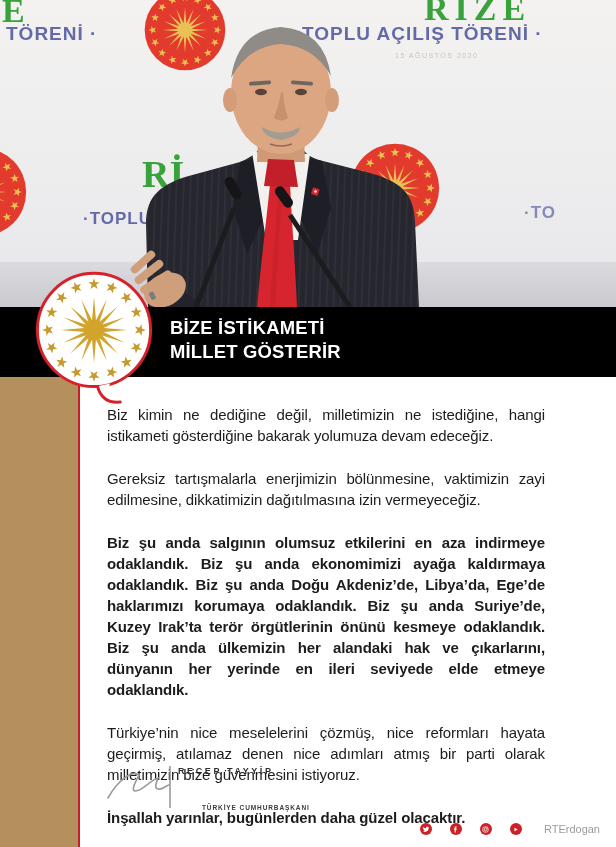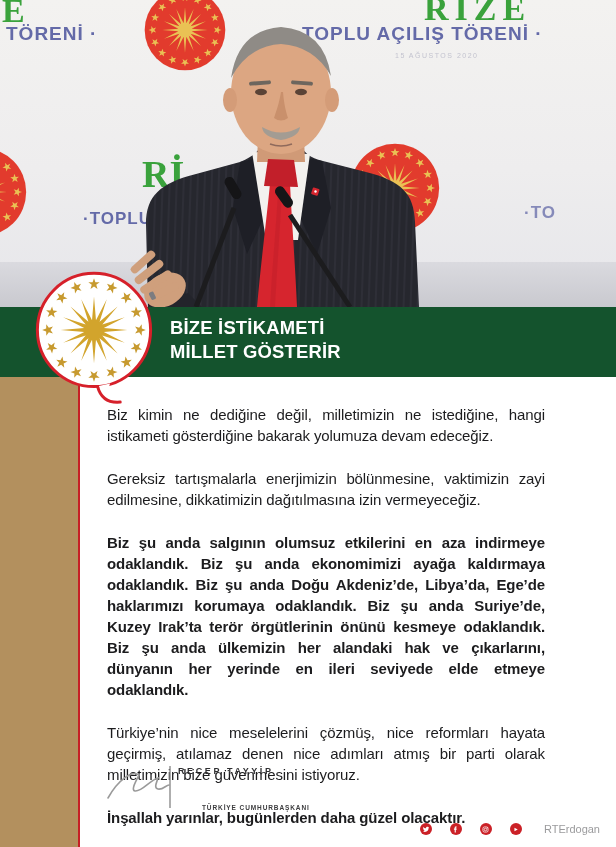--- a/index.html
+++ b/index.html
@@ -12,21 +12,21 @@
   .bd-txt{position:absolute;white-space:nowrap;}
   .bd-city{font-family:"Liberation Serif",serif;font-weight:bold;color:#3aa23c;}
   .bd-event{font-weight:bold;color:#646aa8;letter-spacing:1px;}
   .bd-sub{color:#c3c3cf;font-size:7px;letter-spacing:1.5px;}
   .seal{position:absolute;}
   .podium{position:absolute;left:0;top:262px;width:616px;height:45px;
           background:linear-gradient(180deg,#dadadf 0%,#c9c9cf 100%);}
   .figure{position:absolute;left:0;top:0;width:616px;height:307px;}
 
   
-  .banner{position:absolute;left:0;top:307px;width:616px;height:70px;background:#14532d;}
+  .banner{position:absolute;left:0;top:307px;width:616px;height:70px;background:#000000;}
   .banner-title{position:absolute;left:170px;top:9px;color:#ffffff;font-weight:bold;
                 font-size:19px;line-height:23.5px;letter-spacing:.2px;
                 transform:scaleX(.97);transform-origin:left;}
   .banner-date{position:absolute;right:71px;top:26px;color:#ffffff;font-size:13px;}
 
   
   .badge{position:absolute;left:32px;top:268px;width:124px;height:146px;z-index:5;}
 
   
   .goldbar{position:absolute;left:0;top:377px;width:78px;height:470px;

